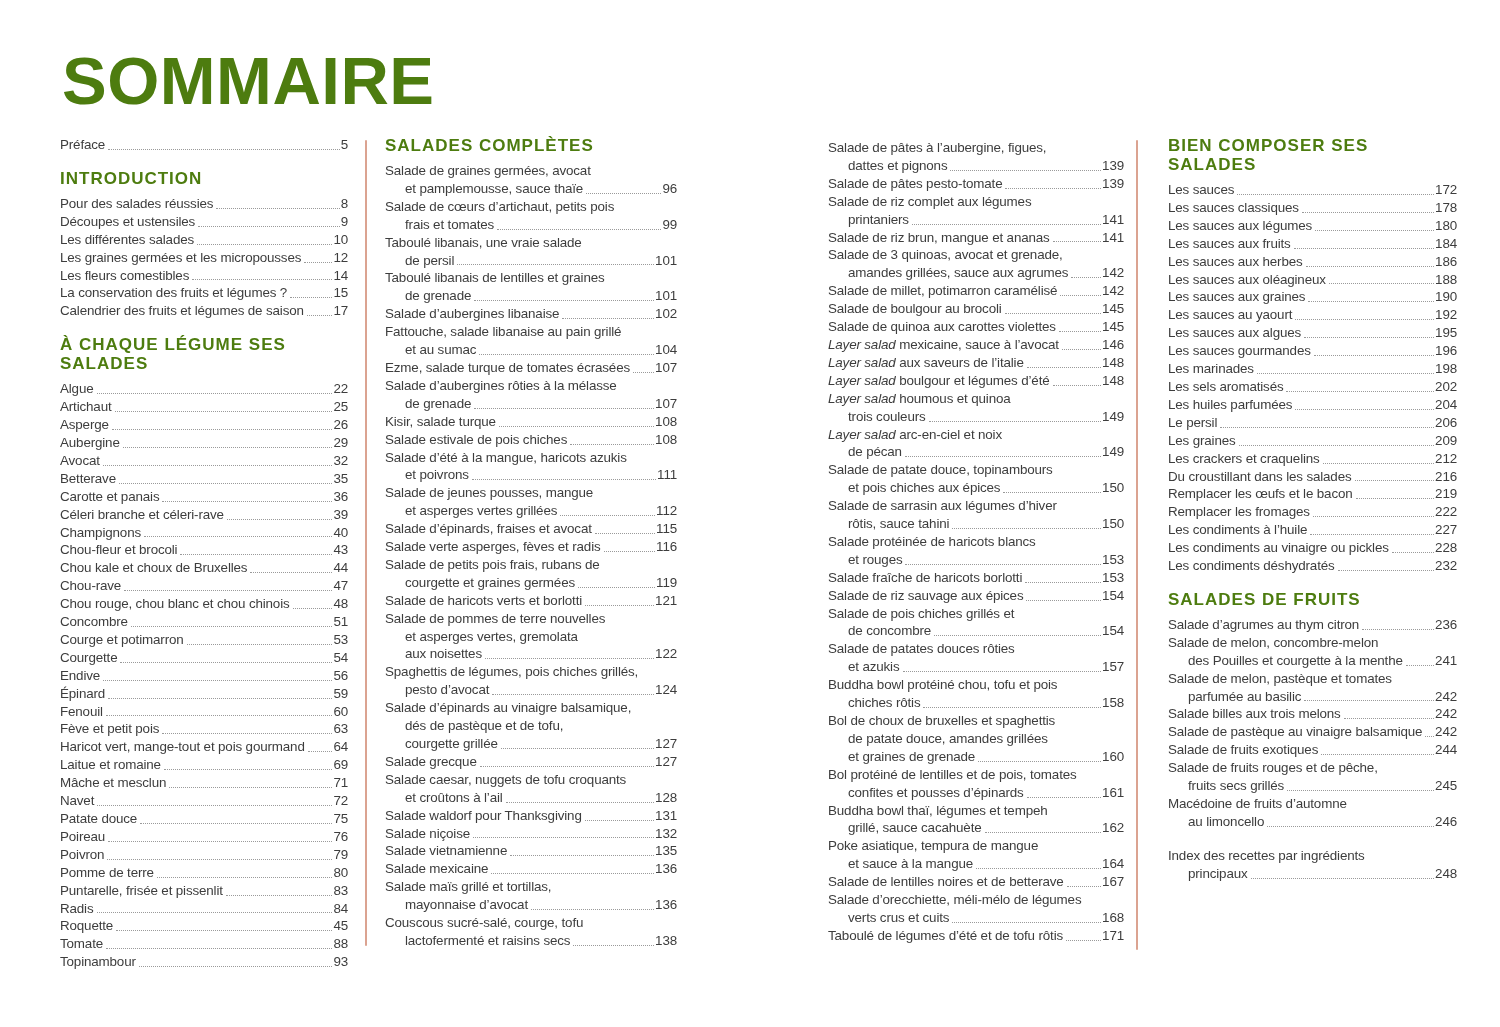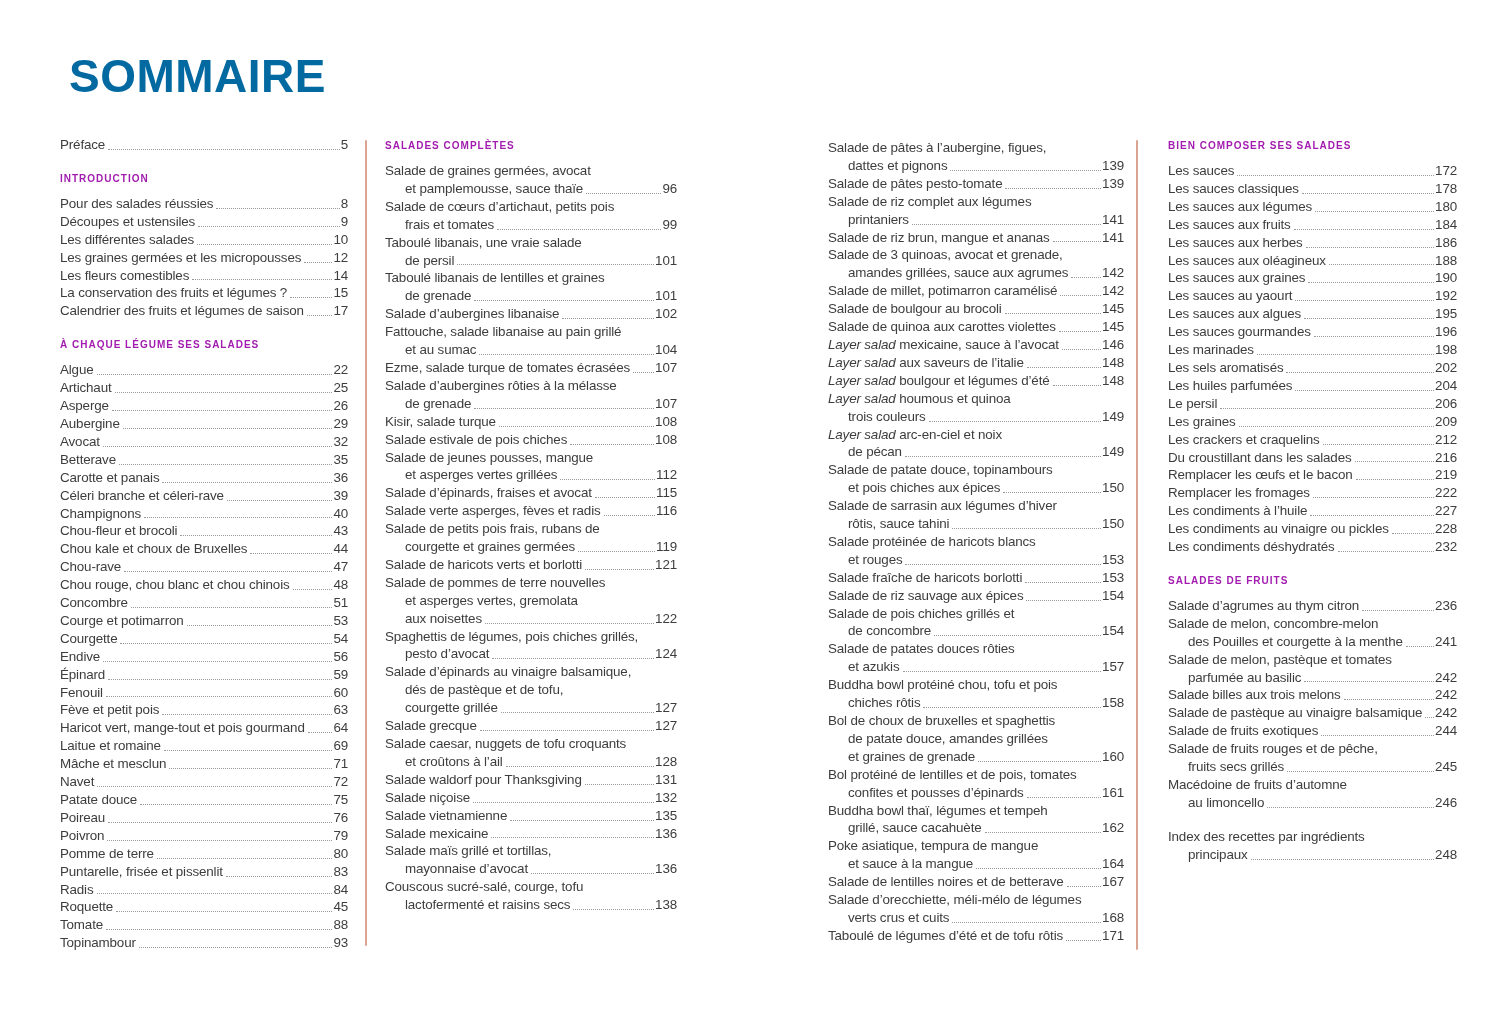--- a/index.html
+++ b/index.html
@@ -3,30 +3,30 @@
 <meta charset="utf-8">
 <style>
   html,body{margin:0;padding:0;}
   body{
     width:1500px;height:1027px;background:#ffffff;
     font-family:"Liberation Sans", sans-serif;
     color:#3d3d3d;
   }
   .page{position:relative;width:1500px;height:1027px;overflow:hidden;background:#fff;}
   .page-title{
-    position:absolute;left:58px;top:38px;margin:11px;
-    font-size:46px;font-weight:bold;letter-spacing:0.5px;color:#0369a1;
+    position:absolute;left:58px;top:38px;margin:4px;
+    font-size:67px;font-weight:bold;letter-spacing:0.5px;color:#4d7c0f;
   }
   .toc-col{position:absolute;top:136px;font-size:13.4px;line-height:17.9px;letter-spacing:-0.15px;}
   #col-1{left:60px;width:288px;}
   #col-2{left:385px;width:292px;}
   #col-3{left:828px;width:296px;top:139px;}
   #col-4{left:1168px;width:289px;}
   .section-header{
-    font-size:10px;font-weight:bold;letter-spacing:1px;color:#a21caf;
+    font-size:17px;font-weight:bold;letter-spacing:1px;color:#4d7c0f;
     margin:15px 0 7px 0;line-height:19px;
   }
   .toc-section:first-child > .section-header{margin-top:0;}
   .toc-section.gap-before{margin-top:16px;}
   .line{display:flex;align-items:baseline;white-space:pre;overflow:hidden;}
   .line.cont{padding-left:20px;}
   .leader{
     flex:1;min-width:4px;align-self:flex-end;
     border-bottom:1px dotted #9a9a9a;
     margin:0 1px 4px 3px;height:1px;
@@ -212,20 +212,24 @@
           <div class="line"><span class="text"><span>Salade d’aubergines rôties à la mélasse</span></span></div>
           <div class="line cont"><span class="text"><span>de grenade</span></span><span class="leader"></span><span class="pagenum">107</span></div>
         </div>
         <div class="entry">
           <div class="line"><span class="text"><span>Kisir, salade turque</span></span><span class="leader"></span><span class="pagenum">108</span></div>
         </div>
         <div class="entry">
           <div class="line"><span class="text"><span>Salade estivale de pois chiches</span></span><span class="leader"></span><span class="pagenum">108</span></div>
         </div>
         <div class="entry">
+          <div class="line"><span class="text"><span>Salade d’été à la mangue, haricots azukis</span></span></div>
+          <div class="line cont"><span class="text"><span>et poivrons</span></span><span class="leader"></span><span class="pagenum">111</span></div>
+        </div>
+        <div class="entry">
           <div class="line"><span class="text"><span>Salade de jeunes pousses, mangue</span></span></div>
           <div class="line cont"><span class="text"><span>et asperges vertes grillées</span></span><span class="leader"></span><span class="pagenum">112</span></div>
         </div>
         <div class="entry">
           <div class="line"><span class="text"><span>Salade d’épinards, fraises et avocat</span></span><span class="leader"></span><span class="pagenum">115</span></div>
         </div>
         <div class="entry">
           <div class="line"><span class="text"><span>Salade verte asperges, fèves et radis</span></span><span class="leader"></span><span class="pagenum">116</span></div>
         </div>
         <div class="entry">

